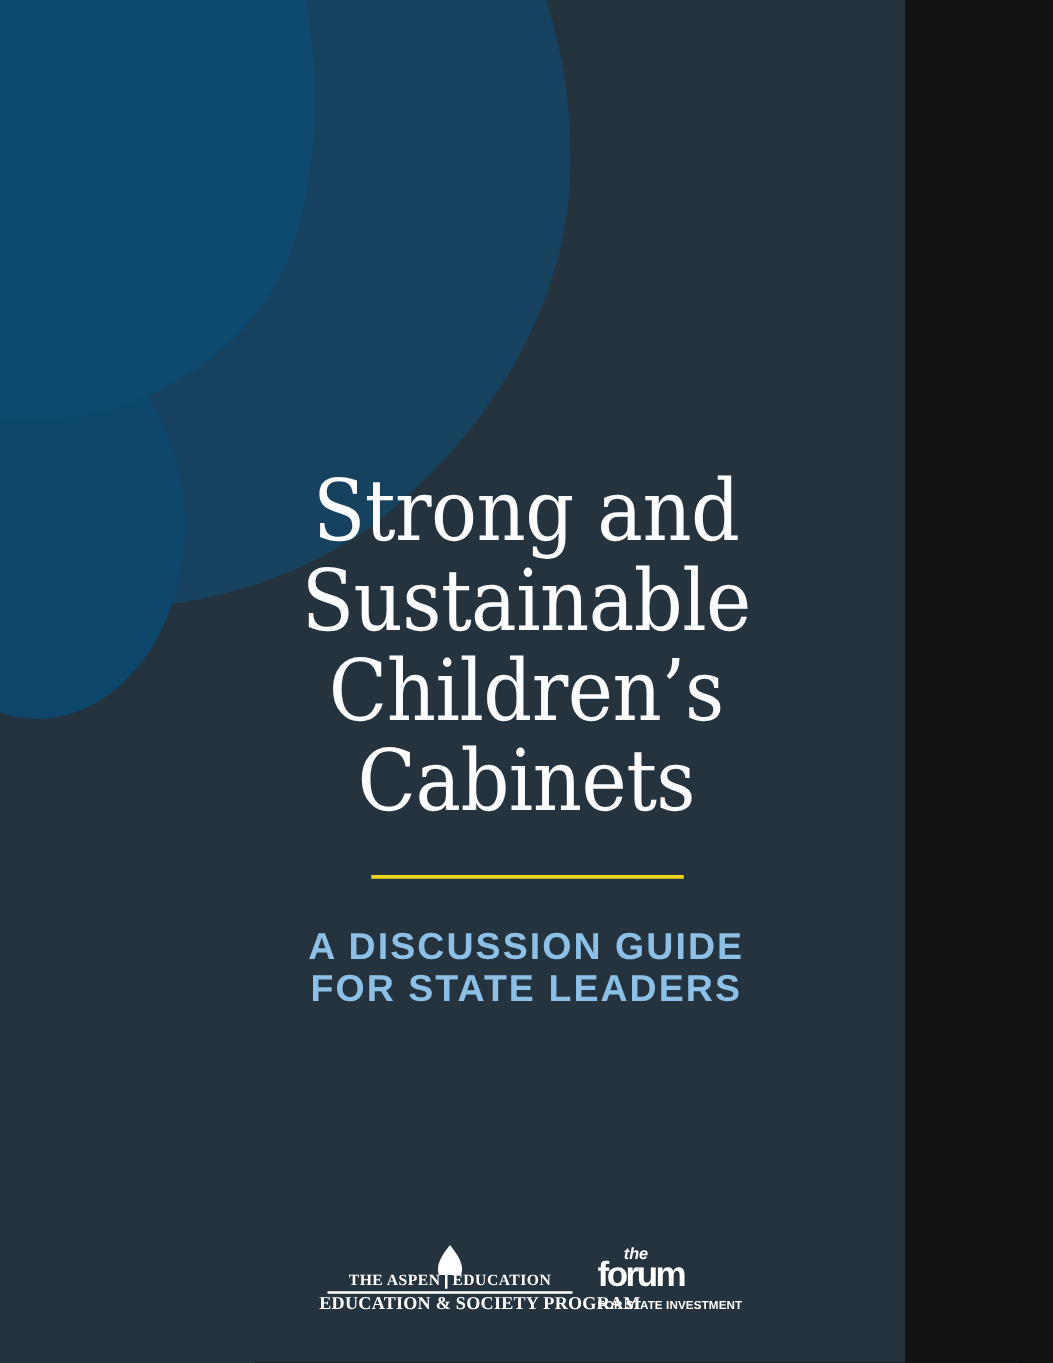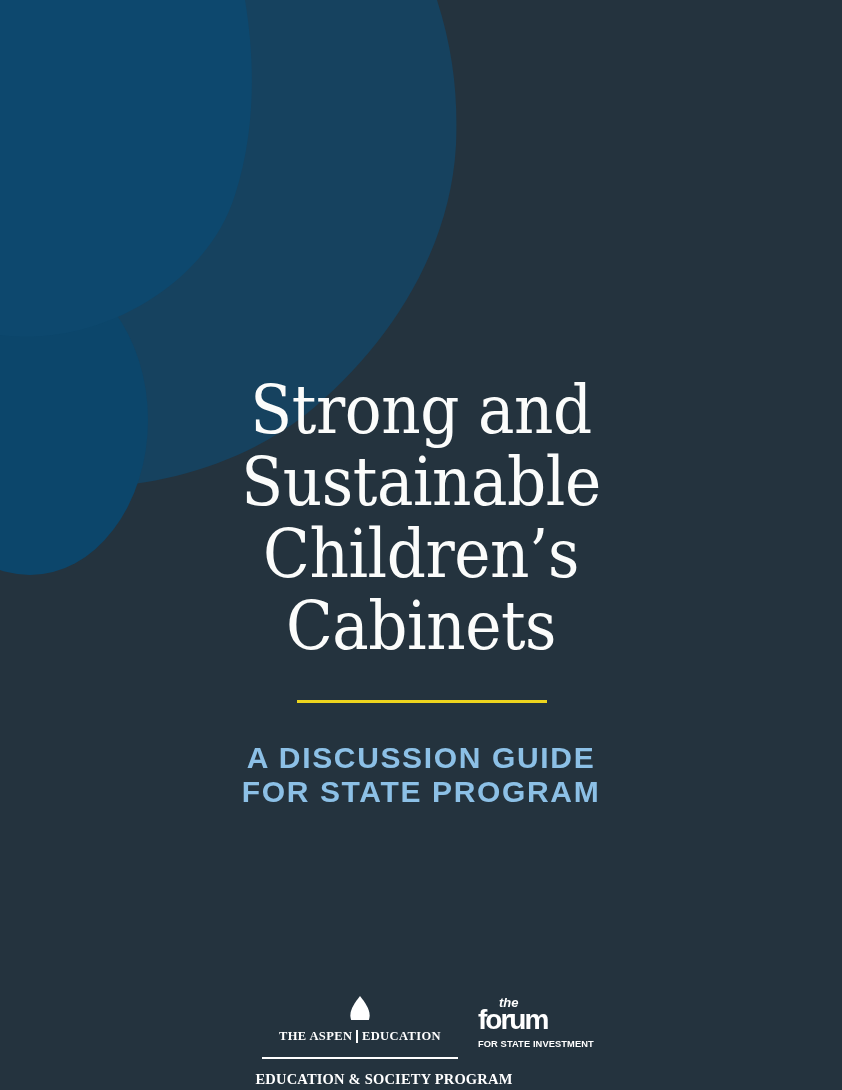--- a/index.html
+++ b/index.html
@@ -1,18 +1,18 @@
 <!DOCTYPE html>
 <html><head>
 <meta charset="utf-8">
 <style>
   html,body{margin:0;padding:0;background:#111;}
   .cover{
     position:relative;
-    width:842px;height:1090px;
+    width:724px;height:1090px;
     background:#24333E;
     overflow:hidden;
     font-family:"Liberation Sans", sans-serif;
   }
   .blobs{position:absolute;top:0;left:0;width:842px;height:1090px;display:block;}
   .title{
     position:absolute;top:374px;left:0;width:842px;
     text-align:center;
     color:#FBFCFB;
     font-family:"DejaVu Serif", serif;
@@ -32,21 +32,21 @@
     color:#8CC0E6;
     font-weight:bold;
     font-size:30px;line-height:34px;
     letter-spacing:0.055em;
   }
   .subtitle div{white-space:nowrap;}
   
   .aspen{
     position:absolute;left:262px;top:995px;width:196px;
     color:#FFFFFF;text-align:center;
-    display:flex;flex-direction:column;align-items:center;gap:12px;
+    display:flex;flex-direction:column;align-items:center;
   }
   .aspen .leaf{display:block;height:25px;width:22px;margin-bottom:-2px;}
   .aspen .row1{
     display:flex;align-items:center;justify-content:center;gap:4px;
     font-family:"Liberation Serif", serif;font-weight:bold;
     font-size:12.5px;letter-spacing:0.4px;white-space:nowrap;
     line-height:13px;
   }
   .aspen .vbar{display:inline-block;width:1.5px;height:13px;background:#FFFFFF;}
   .aspen .rule{width:196px;height:2px;background:#FFFFFF;margin-top:2px;}
@@ -97,21 +97,21 @@
     <div>Strong and</div>
     <div>Sustainable</div>
     <div>Children’s</div>
     <div>Cabinets</div>
   </div>
 
   <div class="divider"></div>
 
   <div class="subtitle">
     <div>A DISCUSSION GUIDE</div>
-    <div>FOR STATE PROGRAM</div>
+    <div>FOR STATE LEADERS</div>
   </div>
 
   <div class="aspen">
     <svg class="leaf" viewBox="-12 -18 24 27" aria-hidden="true">
       <path fill="#FFFFFF" d="M 0 -17 C 5.5 -10, 10.5 -3, 10.5 4
            C 10.5 11.5, 6 16, 0 16
            C -6 16, -10.5 11.5, -10.5 4
            C -10.5 -3, -5.5 -10, 0 -17 Z"></path>
       <rect fill="#FFFFFF" x="-0.7" y="16" width="1.4" height="4"></rect>
     </svg>

